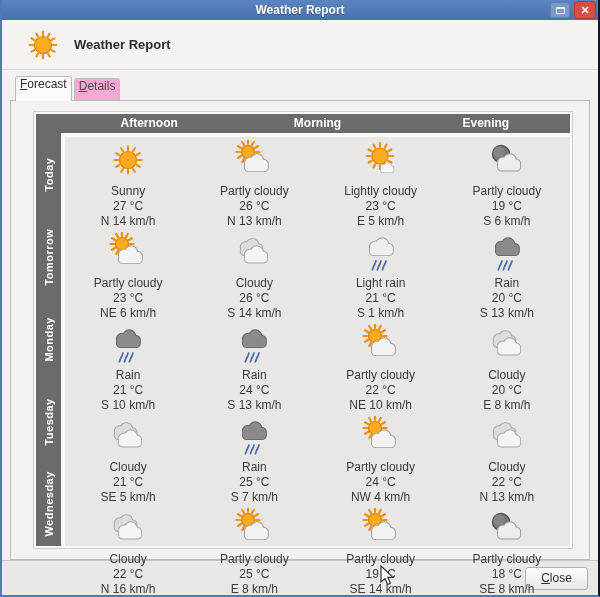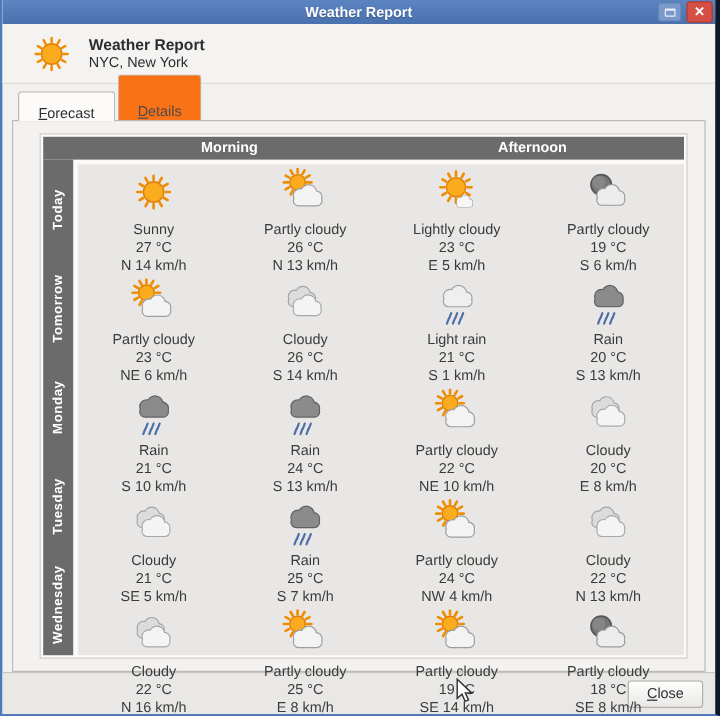--- a/index.html
+++ b/index.html
@@ -1,20 +1,20 @@
 <!DOCTYPE html>
 <html><head>
 <meta charset="utf-8">
 <style>
   * { box-sizing: border-box; margin: 0; padding: 0; }
   html,body { width:600px; height:597px; }
   body { font-family:"Liberation Sans",sans-serif; font-size:12px; color:#3b3b3b; }
 
   .window { width:600px; height:597px; display:flex; flex-direction:column;
-    border-left:2px solid #4f79b7; border-right:4px solid #0f172a; border-bottom:2px solid #4f79b7;
+    border-left:2px solid #4f79b7; border-right:2px solid #0f172a; border-bottom:2px solid #4f79b7;
     background:#f2f1ef; position:relative; overflow:hidden; }
 
   .titlebar { height:20px; background:linear-gradient(#5b84c1,#4971ad);
     display:flex; align-items:center; position:relative; flex:0 0 20px; }
   .titlebar-title { flex:1; text-align:center; color:#ffffff; font-weight:bold; font-size:12px;
     text-shadow:0 1px 1px rgba(0,0,0,.3); }
   .win-btns { position:absolute; right:2px; top:0; height:20px; display:flex; align-items:center; gap:4px; }
   .btn-max { width:20px; height:16px; border-radius:3px; background:#7b9aca; border:1px solid #5d80b4;
     display:flex; align-items:center; justify-content:center; cursor:default; }
   .btn-max .glyph { width:9px; height:7px; border:1px solid #e8eefa; border-top-width:2px; border-radius:1px; }
@@ -25,24 +25,24 @@
 
   .app-header { position:absolute; left:0; top:0; right:0; height:50px; background:#f4f3f1;
     border-bottom:1px solid #dedcd9; display:flex; align-items:center; }
   .app-header .hicon { width:38px; height:38px; margin-left:22px; }
   .hmeta { margin-left:12px; line-height:15px; }
   .hmeta .htitle { font-weight:bold; font-size:13px; color:#2d2d2d; }
   .hmeta .hline { font-size:12px; color:#2d2d2d; }
 
   .tabstrip { position:absolute; left:0; top:50px; right:0; height:30px;
     display:flex; align-items:flex-end; padding-left:13px; z-index:3; }
-  .tab { padding:0 16px; font-size:12px; color:#2f2f2f; display:flex; align-items:flex-end; cursor:default; }
+  .tab { padding:0 4px; font-size:12px; color:#2f2f2f; display:flex; align-items:flex-start; cursor:default; }
   .tab.active { height:25px; background:#fcfbfa; border:1px solid #bcbab7; border-bottom:none;
     border-radius:3px 3px 0 0; position:relative; top:1px; z-index:4; }
-  .tab.inactive { height:38px; background:#f97316; border:1px solid #c3c1be; border-bottom:none;
+  .tab.inactive { height:22px; background:#f9a8d4; border:1px solid #c3c1be; border-bottom:none;
     border-radius:3px 3px 0 0; color:#4b4b4b; margin-left:2px; }
   .tab u { text-decoration:underline; }
 
   .panel { position:absolute; left:8px; right:8px; top:80px; height:460px;
     background:#f3f2f0; border:1px solid #bdbbb8; z-index:2; }
 
   .frame { position:absolute; left:22px; top:10px; width:540px; height:438px;
     background:#fbfaf9; border:1px solid #cfcdca; padding:2px; }
   .frame-inner { position:relative; width:100%; height:100%; }
   .grid-header { position:absolute; left:0; top:0; right:0; height:19px; background:#6b6b6b;
@@ -101,40 +101,40 @@
             <line x1="9.5" y1="20.0" x2="6.0" y2="20.0" stroke="#ef8e04" stroke-width="2.2" stroke-linecap="round"></line>
             <line x1="10.9" y1="14.8" x2="7.9" y2="13.0" stroke="#ef8e04" stroke-width="2.2" stroke-linecap="round"></line>
             <line x1="14.7" y1="10.9" x2="13.0" y2="7.9" stroke="#ef8e04" stroke-width="2.2" stroke-linecap="round"></line>
             <line x1="20.0" y1="9.5" x2="20.0" y2="6.0" stroke="#ef8e04" stroke-width="2.2" stroke-linecap="round"></line>
             <line x1="25.3" y1="10.9" x2="27.0" y2="7.9" stroke="#ef8e04" stroke-width="2.2" stroke-linecap="round"></line>
             <line x1="29.1" y1="14.7" x2="32.1" y2="13.0" stroke="#ef8e04" stroke-width="2.2" stroke-linecap="round"></line>
             <circle cx="20" cy="20" r="9" fill="#fbab1e" stroke="#e07f00" stroke-width="1.2"></circle>
           </svg></div>
       <div class="hmeta">
         <div class="htitle">Weather Report</div>
-        <div class="hline">NYC, New York</div>
       </div>
     </div>
 
     <div class="tabstrip">
       <div class="tab active">
         <span><u>F</u>orecast</span>
       </div>
       <div class="tab inactive">
         <span><u>D</u>etails</span>
       </div>
     </div>
 
     <div class="panel">
       <div class="frame">
         <div class="frame-inner">
           <div class="grid-header">
             <div class="spacer"></div>
-          <div class="hcol">Morning</div>
-              <div class="hcol">Afternoon</div>
+          <div class="hcol">Afternoon</div>
+              <div class="hcol">Morning</div>
+              <div class="hcol">Evening</div>
             </div>
           <div class="day-col" id="day-col">
               <div class="day-label">Today</div>
               <div class="day-label">Tomorrow</div>
               <div class="day-label">Monday</div>
               <div class="day-label">Tuesday</div>
               <div class="day-label">Wednesday</div>
             </div>
           <div class="cells" id="cells">
               <div class="cell">

